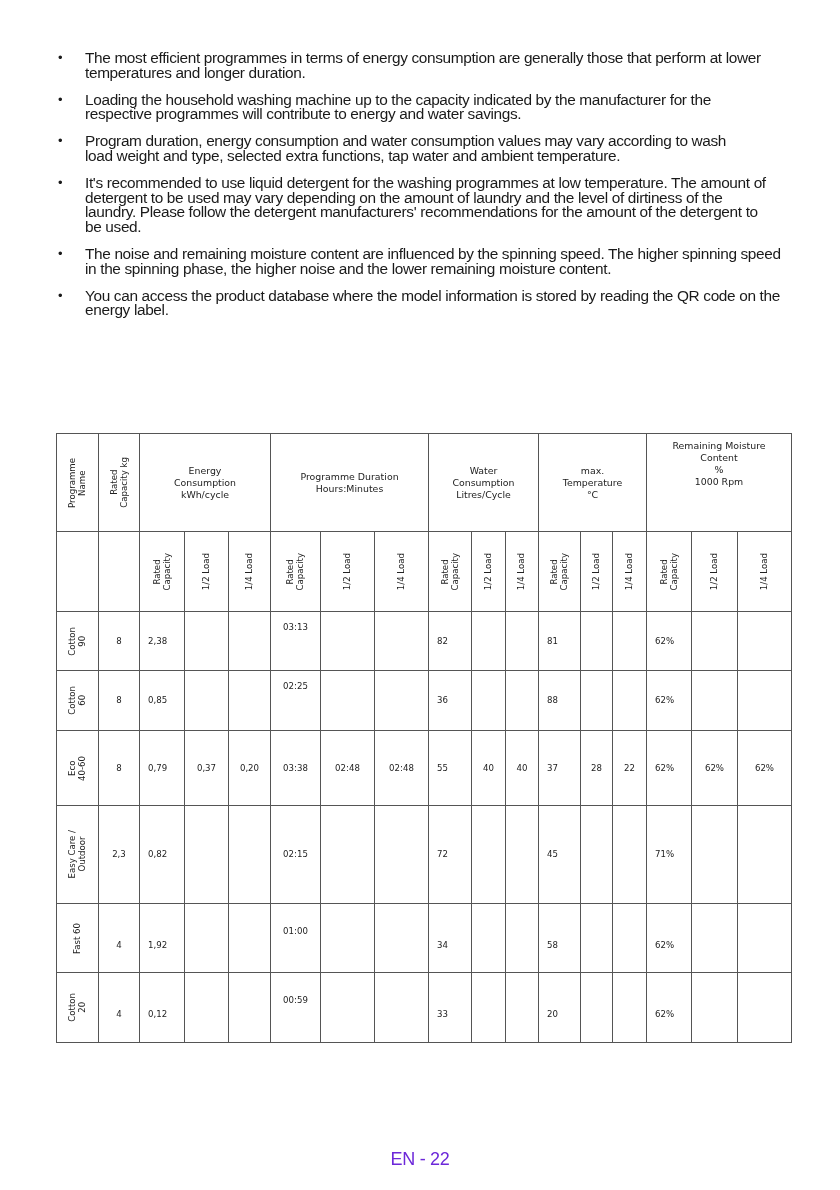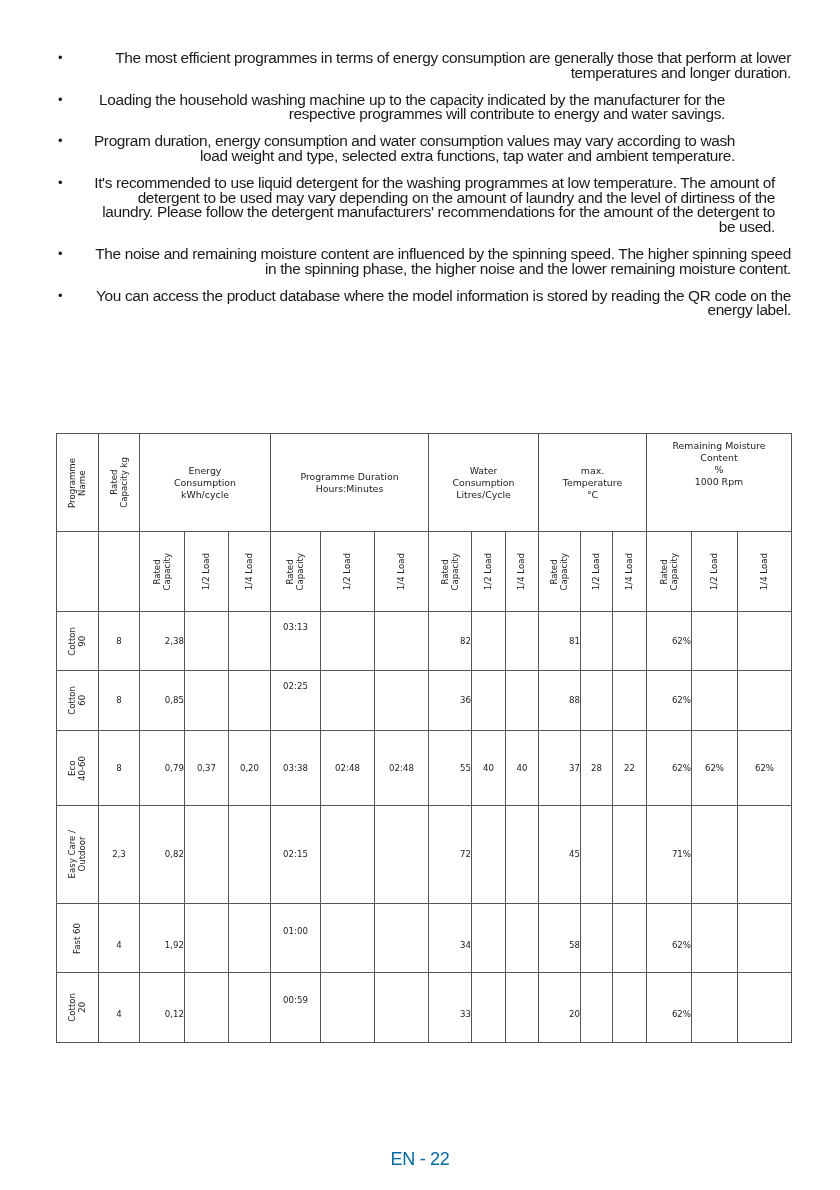--- a/index.html
+++ b/index.html
@@ -2,35 +2,35 @@
 <html><head>
 <meta charset="utf-8">
 <style>
   html, body { margin: 0; padding: 0; background: #ffffff; }
   body { width: 840px; height: 1190px; position: relative; overflow: hidden;
          font-family: "Liberation Sans", sans-serif; color: #1a1a1a; }
   .notes { position: absolute; left: 56px; top: 51px; width: 735px; margin: 0; padding: 0; list-style: none; }
   .notes li { position: relative; padding-left: 29px; font-size: 15.4px; line-height: 14.6px;
               letter-spacing: -0.35px; margin-bottom: 12.5px; transform-origin: left top; }
   .notes li .bullet { position: absolute; left: 2px; top: 0; font-size: 13px; }
-  .notes li .txt { display: inline-block; text-align: right; }
+  .notes li .txt { display: inline-block; }
 
   table.spec { position: absolute; left: 56px; top: 433px; border-collapse: collapse;
                table-layout: fixed; font-family: "DejaVu Sans", sans-serif; color: #222; }
   table.spec td { border: 1.3px solid #555; padding: 0; text-align: center; vertical-align: middle;
                   font-size: 8.6px; line-height: 11px; }
   .vwrap { display: flex; align-items: center; justify-content: center; height: 100%; }
   .vert { writing-mode: vertical-rl; transform: rotate(180deg); font-size: 8.6px; line-height: 9.5px;
           text-align: center; white-space: pre-line; }
   .grp { font-size: 9.4px; line-height: 12px; white-space: pre-line; }
   .val { font-size: 8.8px; }
   .val.top { vertical-align: top; padding-top: 10px; }
-  .val.left { text-align: right; padding-left: 8px; }
+  .val.left { text-align: left; padding-left: 8px; }
   .footer { position: absolute; left: 0; width: 840px; top: 1149px; text-align: center;
-            font-size: 18px; letter-spacing: -0.3px; color: #0369a1; font-family: "Liberation Sans", sans-serif; }
+            font-size: 18px; letter-spacing: -0.3px; color: #6d28d9; font-family: "Liberation Sans", sans-serif; }
 </style>
 </head>
 <body>
 
 <ul class="notes">
   <li><span class="bullet">•</span><span class="txt">The most efficient programmes in terms of energy consumption are generally those that perform at lower temperatures and longer duration.</span></li>
   <li><span class="bullet">•</span><span class="txt" style="width:640px">Loading the household washing machine up to the capacity indicated by the manufacturer for the respective programmes will contribute to energy and water savings.</span></li>
   <li><span class="bullet">•</span><span class="txt" style="width:650px">Program duration, energy consumption and water consumption values may vary according to wash load weight and type, selected extra functions, tap water and ambient temperature.</span></li>
   <li><span class="bullet">•</span><span class="txt" style="width:690px">It's recommended to use liquid detergent for the washing programmes at low temperature. The amount of detergent to be used may vary depending on the amount of laundry and the level of dirtiness of the laundry. Please follow the detergent manufacturers' recommendations for the amount of the detergent to be used.</span></li>
   <li><span class="bullet">•</span><span class="txt">The noise and remaining moisture content are influenced by the spinning speed. The higher spinning speed in the spinning phase, the higher noise and the lower remaining moisture content.</span></li>

